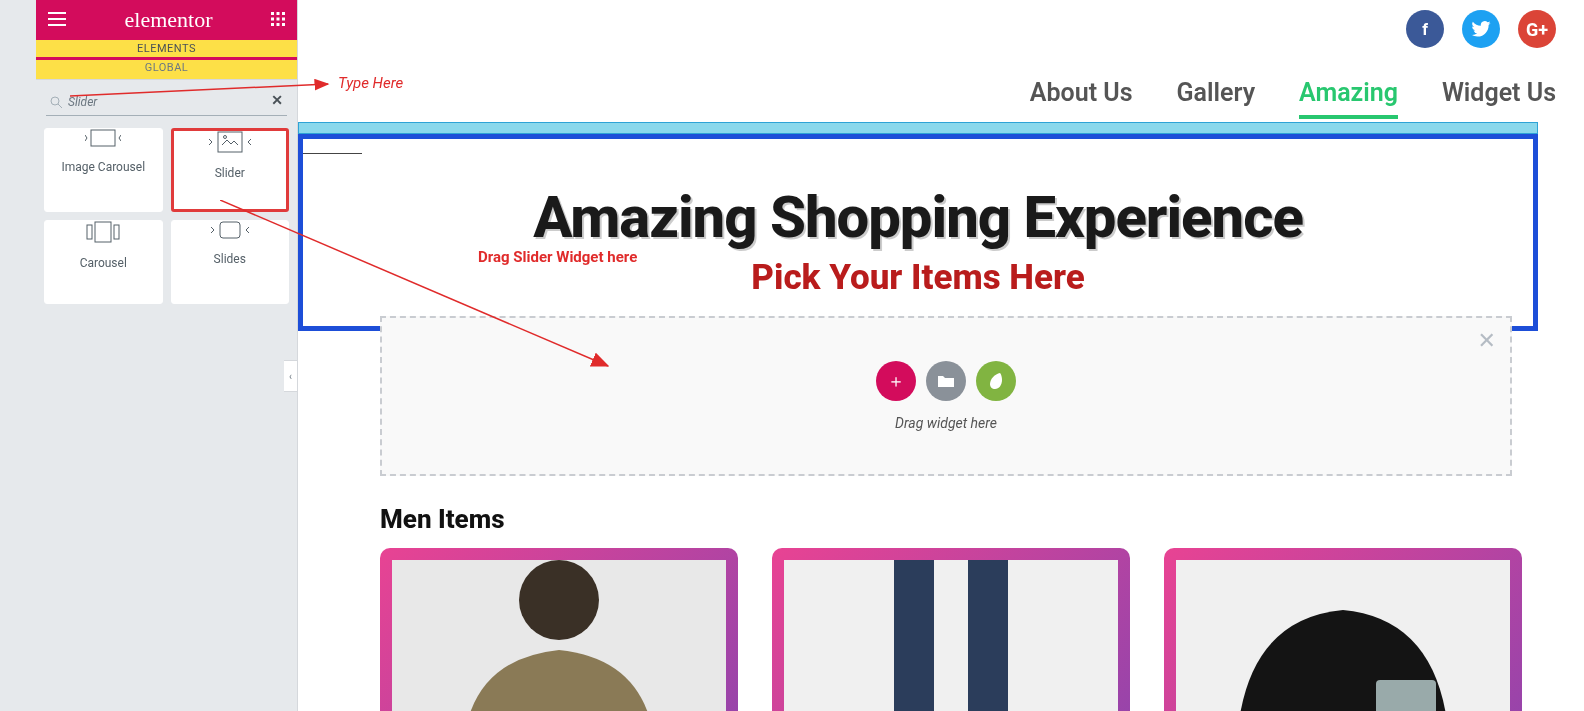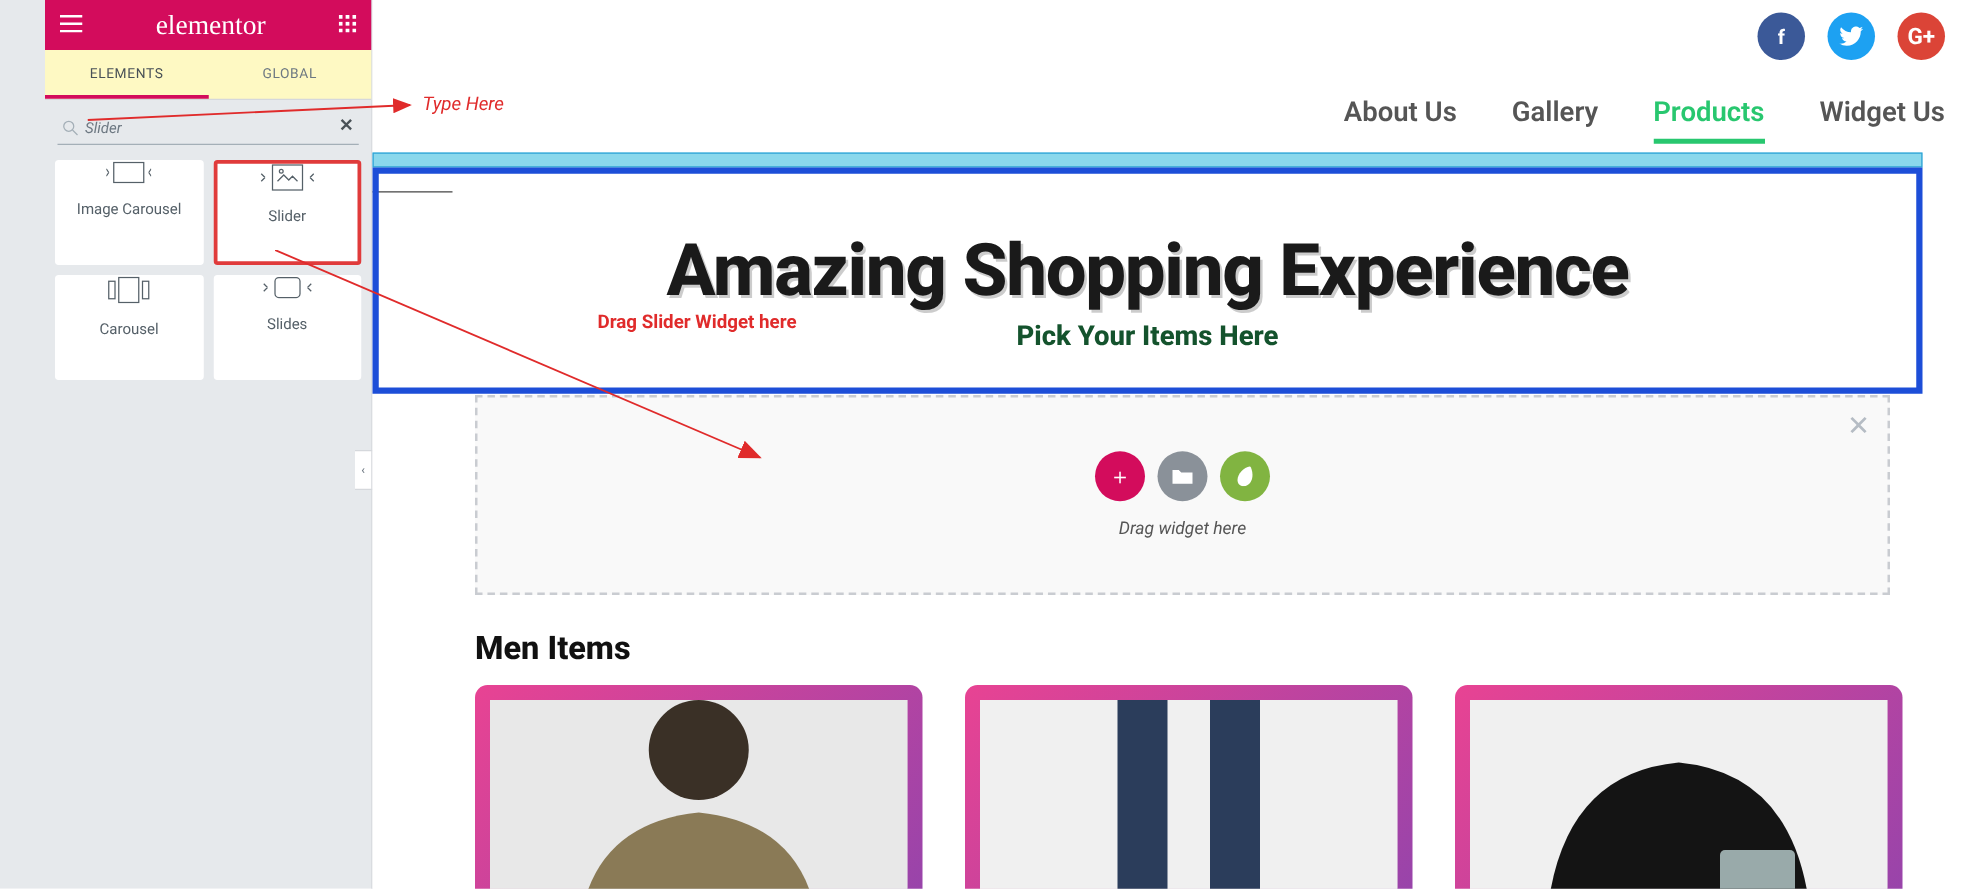--- a/index.html
+++ b/index.html
@@ -3,48 +3,48 @@
 <meta charset="utf-8">
 <style>
   * { box-sizing: border-box; margin: 0; padding: 0; font-family: -apple-system, BlinkMacSystemFont, "Segoe UI", Roboto, Arial, sans-serif; }
   body { width: 1584px; height: 711px; overflow: hidden; background: #fff; position: relative; }
 
   
   .panel { position: absolute; left: 0; top: 0; width: 298px; height: 711px; background: #e6e9ec; border-right: 1px solid #d5d8dc; padding-left: 36px; }
   .panel-header { height: 40px; background: #d30c5c; display: flex; align-items: center; justify-content: space-between; padding: 0 12px; color: #fff; }
   .panel-header .hamburger, .panel-header .grid-icon { cursor: pointer; }
   .panel-title { font-family: "Brush Script MT", cursive; font-size: 22px; font-weight: normal; }
-  .tabs { display: flex; height: 40px; background: #fef9c3; border-bottom: 1px solid #d5d8dc; }
+  .tabs { display: flex; height: 40px; background: #fde047; border-bottom: 1px solid #d5d8dc; flex-direction: column; }
   .tab { flex: 1; font-size: 11px; letter-spacing: 0.5px; color: #6d7882; display: flex; align-items: center; justify-content: center; cursor: pointer; border-bottom: 3px solid transparent; }
   .tab.active { border-bottom-color: #d30c5c; color: #495157; }
   .search-wrap { padding: 8px 10px 6px; position: relative; }
   .search { width: 100%; height: 28px; border: none; border-bottom: 1px solid #a4afb7; background: transparent; font-size: 12px; font-style: italic; color: #6d7882; padding-left: 22px; outline: none; }
   .search-wrap .mag { position: absolute; left: 14px; top: 14px; color: #a4afb7; }
   .search-wrap .clear { position: absolute; right: 14px; top: 12px; color: #495157; font-weight: bold; cursor: pointer; font-size: 14px; }
   .widgets { padding: 6px 8px; display: grid; grid-template-columns: 1fr 1fr; gap: 8px; }
   .widget { background: #fff; border: 1px solid #fff; border-radius: 3px; height: 84px; display: flex; flex-direction: column; align-items: center; justify-content: flex-start; gap: 10px; cursor: grab; color: #556068; font-size: 12px; }
   .widget.selected { border: 3px solid #e03b3b; }
   .widget svg { stroke: #556068; fill: none; stroke-width: 1; }
   .panel-collapse { position: absolute; right: -1px; top: 360px; width: 14px; height: 32px; background: #fff; border: 1px solid #d5d8dc; border-left: none; display: flex; align-items: center; justify-content: center; font-size: 10px; color: #6d7882; cursor: pointer; }
 
   
   .canvas { position: absolute; left: 298px; top: 0; right: 0; height: 711px; background: #fff; }
   .social-bar { position: absolute; top: 10px; right: 28px; display: flex; gap: 18px; }
   .social { width: 38px; height: 38px; border-radius: 50%; display: flex; align-items: center; justify-content: center; color: #fff; font-weight: bold; cursor: pointer; }
   .fb { background: #3b5998; }
   .tw { background: #1da1f2; }
   .gp { background: #db4437; font-size: 18px; }
-  .nav { position: absolute; top: 78px; right: 28px; display: flex; gap: 44px; font-size: 22px; font-weight: 600; color: #555; }
+  .nav { position: absolute; top: 78px; right: 28px; display: flex; gap: 44px; font-size: 25px; font-weight: 600; color: #555; }
   .nav-item { cursor: pointer; padding-bottom: 8px; border-bottom: 4px solid transparent; }
   .nav-item.active { color: #28c76f; border-bottom-color: #28c76f; }
   .hero-line { position: absolute; left: 0; top: 122px; right: 46px; height: 12px; background: #8ad8ec; border: 1px solid #2ea3d6; }
   .hero-sep { position: absolute; left: 0; top: 153px; width: 64px; border-top: 1px solid #444; }
   .hero { position: absolute; left: 0; top: 134px; right: 46px; border: 5px solid #1d4ed8; padding: 44px 0 28px; text-align: center; }
   .hero h1 { font-size: 58px; font-weight: 800; color: #1a1a1a; text-shadow: 2px 2px 0 rgba(0,0,0,.2); letter-spacing: -1px; }
-  .hero h2 { font-size: 22px; font-weight: 800; margin-top: 6px; color: #14532d; }
+  .hero h2 { font-size: 35px; font-weight: 800; margin-top: 6px; color: #b91c1c; }
 
   .dropzone { position: absolute; left: 82px; right: 72px; top: 316px; height: 160px; border: 2px dashed #c9ccd1; background: #f9f9f9; display: flex; flex-direction: column; align-items: center; justify-content: center; gap: 14px; }
   .dropzone .close-x { position: absolute; right: 14px; top: 10px; color: #b5bcc4; font-size: 22px; cursor: pointer; }
   .dz-buttons { display: flex; gap: 10px; }
   .dz-btn { width: 40px; height: 40px; border-radius: 50%; display: flex; align-items: center; justify-content: center; color: #fff; cursor: pointer; font-size: 18px; }
   .dz-add { background: #d30c5c; }
   .dz-folder { background: #8a9199; }
   .dz-leaf { background: #81b441; }
   .dz-label { font-style: italic; color: #555; font-size: 14px; }
 
@@ -160,21 +160,21 @@
         </svg>
     </div>
     <div class="social gp">
         <span>G+</span>
       </div>
   </div>
 
   <div class="nav">
     <div class="nav-item">About Us</div>
     <div class="nav-item">Gallery</div>
-    <div class="nav-item active">Products</div>
+    <div class="nav-item active">Amazing</div>
     <div class="nav-item">Widget Us</div>
   </div>
 
   <div class="hero-line"></div>
   <div class="hero-sep"></div>
   <div class="hero">
     <h1>Amazing Shopping Experience</h1>
     <h2>Pick Your Items Here</h2>
   </div>
 

